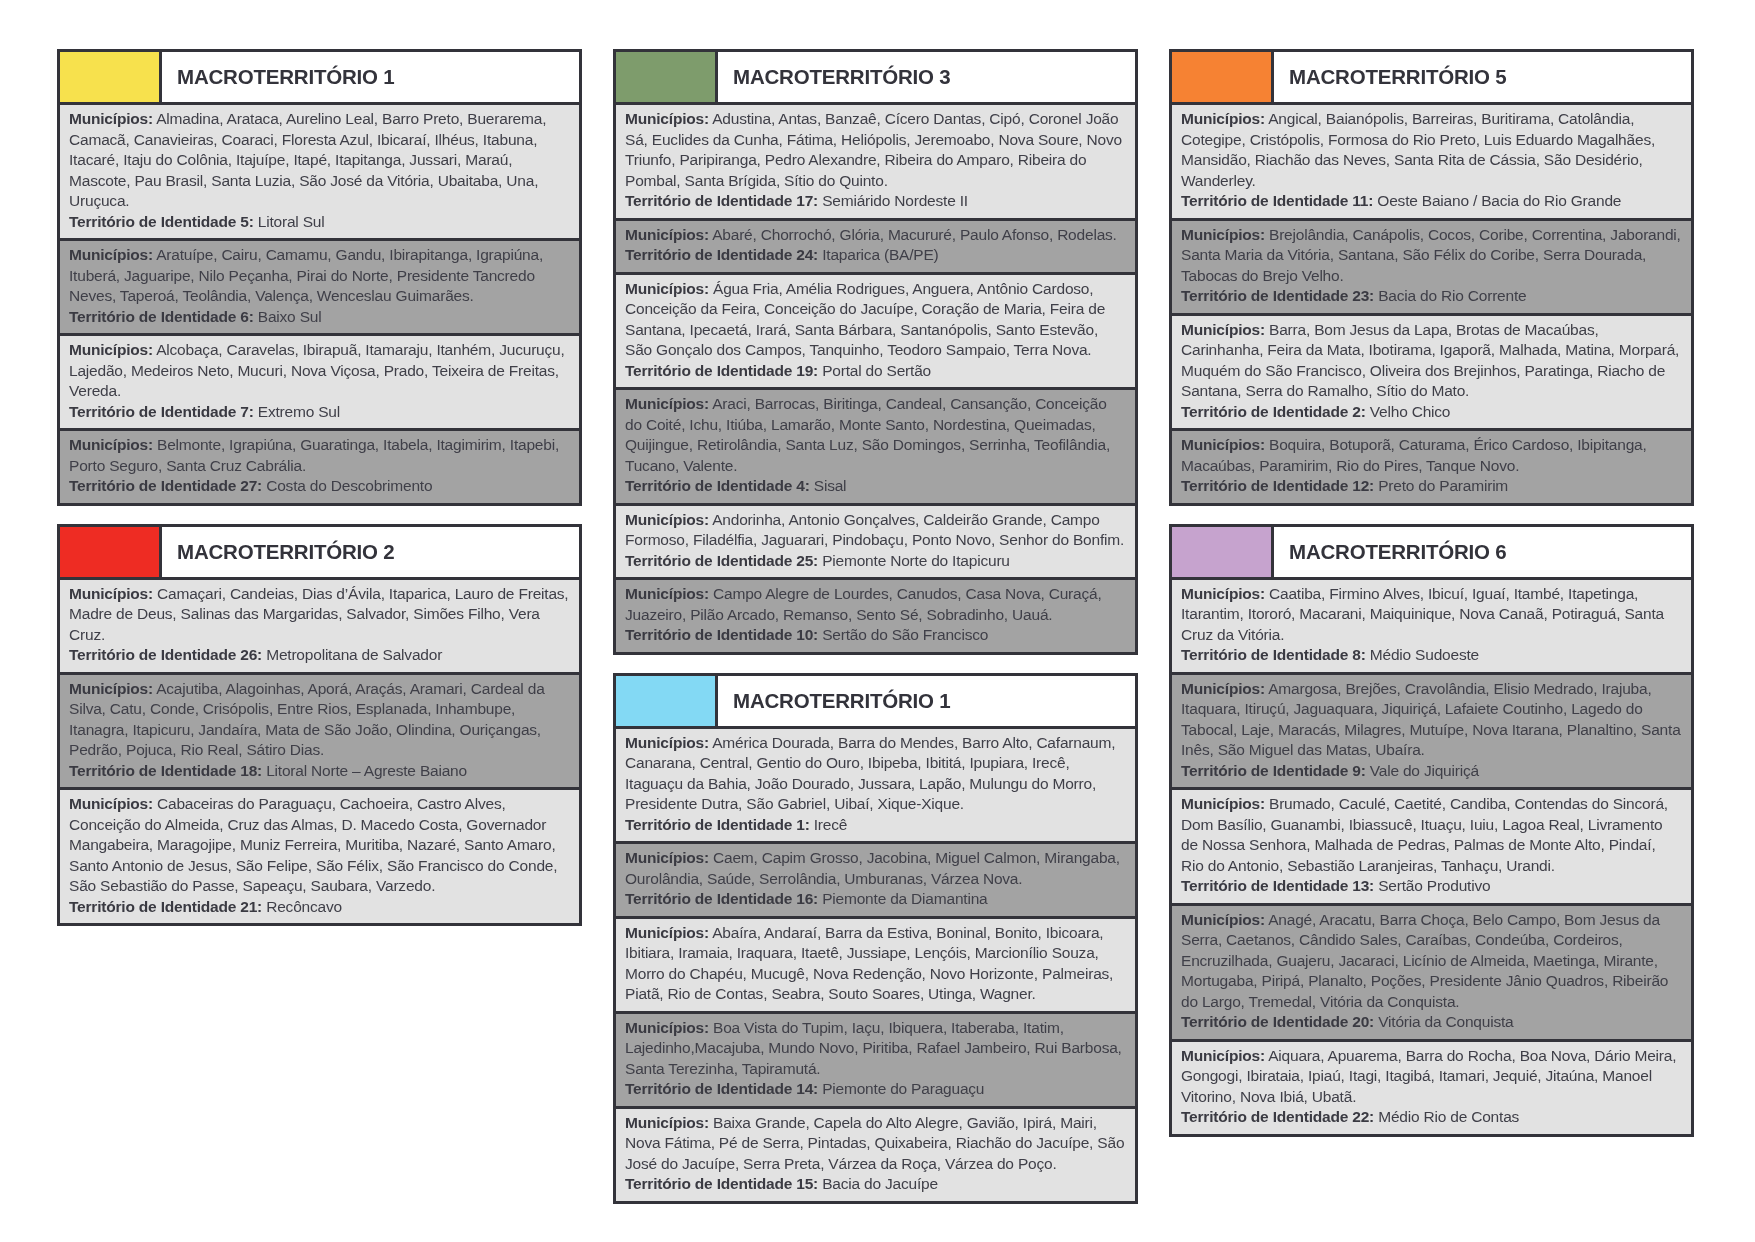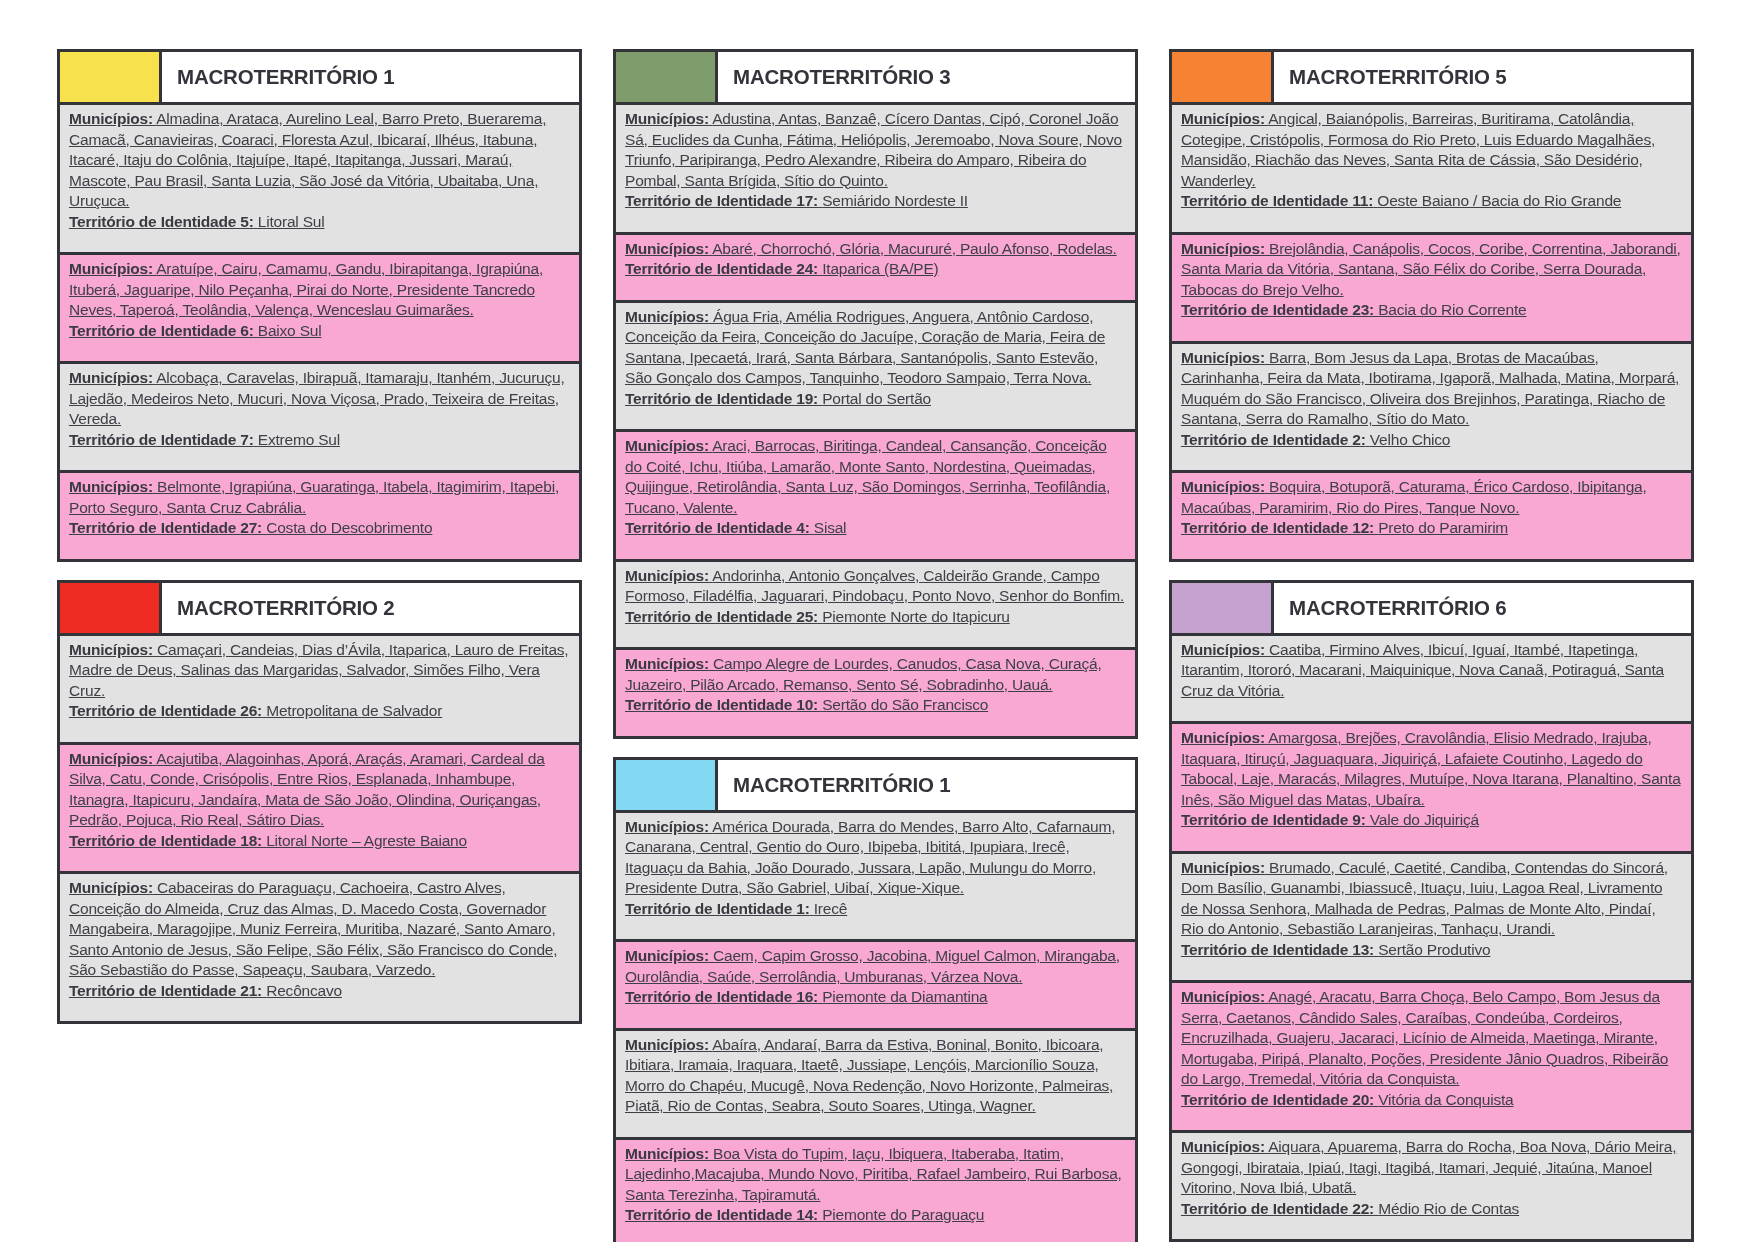--- a/index.html
+++ b/index.html
@@ -24,27 +24,26 @@
     flex:1;box-sizing:border-box;margin-left:-3px;
     border:3px solid #33333a;background:#ffffff;
     display:flex;align-items:center;padding-left:15px;
   }
   .title-box span{
     font-size:20.5px;font-weight:bold;color:#33333b;letter-spacing:-0.2px;
   }
   .block{
     box-sizing:border-box;margin-top:-3px;
     border:3px solid #33333a;
-    padding:4px 9px 20px 9px;
+    padding:4px 9px 6px 9px;
     font-size:15.5px;line-height:20.5px;letter-spacing:-0.2px;
     color:#3f3f48;
-    text-decoration:underline;
   }
   .block.gray{background:#e2e2e2;}
-  .block.white{background:#f9a8d4;}
+  .block.white{background:#a3a3a3;}
   .block b{font-weight:bold;color:#3a3a42;}
 </style>
 </head>
 <body>
 
 <div class="page">
   <div class="columns">
     <div class="column">
         <section class="macro">
           <div class="macro-header">
@@ -179,20 +178,21 @@
         </section>
         <section class="macro">
           <div class="macro-header">
             <div class="swatch" style="background: rgb(198, 163, 206);"></div>
             <div class="title-box">
               <span>MACROTERRITÓRIO 6</span>
             </div>
           </div>
           <div class="block gray">
             <div class="muni-line"><b>Municípios:</b> <span>Caatiba, Firmino Alves, Ibicuí, Iguaí, Itambé, Itapetinga, Itarantim, Itororó, Macarani, Maiquinique, Nova Canaã, Potiraguá, Santa Cruz da Vitória.</span></div>
+            <div class="terr-line"><b>Território de Identidade 8:</b> <span>Médio Sudoeste</span></div>
           </div>
           <div class="block white">
             <div class="muni-line"><b>Municípios:</b> <span>Amargosa, Brejões, Cravolândia, Elisio Medrado, Irajuba, Itaquara, Itiruçú, Jaguaquara, Jiquiriçá, Lafaiete Coutinho, Lagedo do Tabocal, Laje, Maracás, Milagres, Mutuípe, Nova Itarana, Planaltino, Santa Inês, São Miguel das Matas, Ubaíra.</span></div>
             <div class="terr-line"><b>Território de Identidade 9:</b> <span>Vale do Jiquiriçá</span></div>
           </div>
           <div class="block gray">
             <div class="muni-line"><b>Municípios:</b> <span>Brumado, Caculé, Caetité, Candiba, Contendas do Sincorá, Dom Basílio, Guanambi, Ibiassucê, Ituaçu, Iuiu, Lagoa Real, Livramento de Nossa Senhora, Malhada de Pedras, Palmas de Monte Alto, Pindaí, Rio do Antonio, Sebastião Laranjeiras, Tanhaçu, Urandi.</span></div>
             <div class="terr-line"><b>Território de Identidade 13:</b> <span>Sertão Produtivo</span></div>
           </div>
           <div class="block white">

